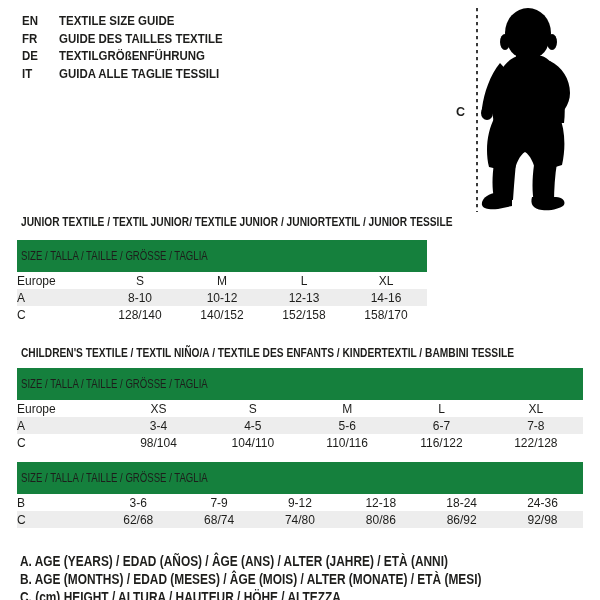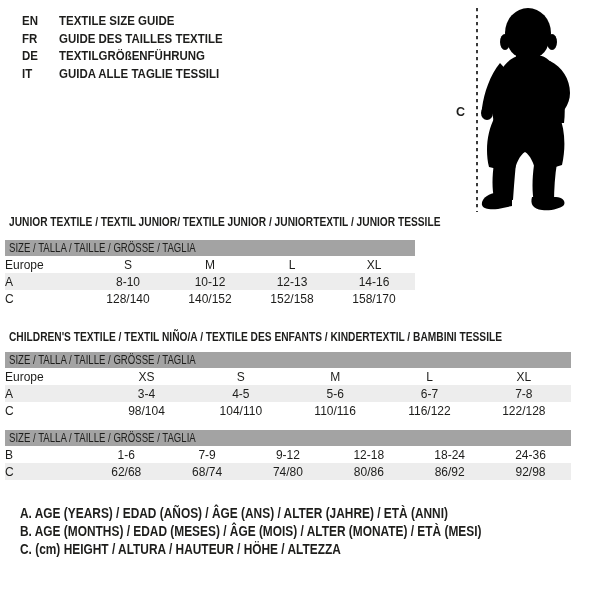--- a/index.html
+++ b/index.html
@@ -22,30 +22,30 @@
   .lang-code { width:37px; flex:0 0 37px; }
 
   .figure { position:absolute; top:5px; left:470px; width:130px; height:210px; }
   .figure svg { display:block; }
   .measure-c {
     position:absolute; top:105px; left:456px;
     font-weight:bold; font-size:12.5px; line-height:14px;
   }
 
   
-  .section { margin-left:5px; }
+  .section { margin-left:17px; }
   .tbl-title { font-weight:bold; font-size:12px; line-height:14px; margin:0 0 0 4px; }
   .s1 { }                 .s1 .size-table { margin-top:11px; }
   .s2 { margin-top:23px; } .s2 .size-table { margin-top:8px;  }
   .s3 { margin-top:11px; } .s3 .size-table { margin-top:11px; }
 
   table.size-table { border-collapse:collapse; table-layout:fixed; font-size:12px; }
   .t1 { width:410px; } .t2 { width:566px; } .t3 { width:566px; }
   table.size-table td { padding:0; vertical-align:middle; height:17px; }
-  tr.size-bar td { background:#a3a3a3; height:16px; padding-left:4px; text-align:left; }
+  tr.size-bar td { background:#15803d; height:32px; padding-left:4px; text-align:left; }
   td.row-label { text-align:left; padding-left:4px; width:68px; }
   td.val { text-align:center; }
   tbody.data tr:nth-child(even) td { background:#ededed; }
 
   
   .notes { margin:24px 0 0 20px; }
   .note { font-weight:bold; font-size:14px; line-height:18px; }
 </style>
 </head>
 <body>
@@ -178,21 +178,21 @@
   <div class="section s3">
     <table class="size-table t3">
       <thead>
         <tr class="size-bar">
           <td colspan="7"><span class="cx80">SIZE / TALLA / TAILLE / GRÖSSE / TAGLIA</span></td>
         </tr>
       </thead>
       <tbody class="data">
         <tr>
           <td class="row-label">B</td>
-          <td class="val">1-6</td>
+          <td class="val">3-6</td>
           <td class="val">7-9</td>
           <td class="val">9-12</td>
           <td class="val">12-18</td>
           <td class="val">18-24</td>
           <td class="val">24-36</td>
         </tr>
         <tr>
           <td class="row-label">C</td>
           <td class="val">62/68</td>
           <td class="val">68/74</td>

